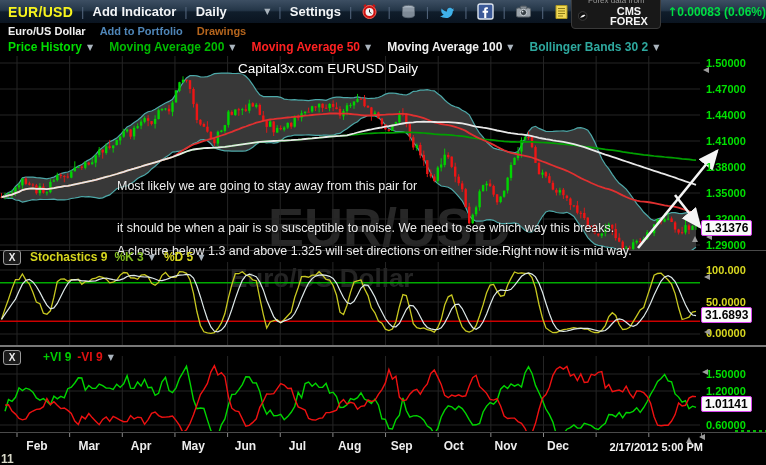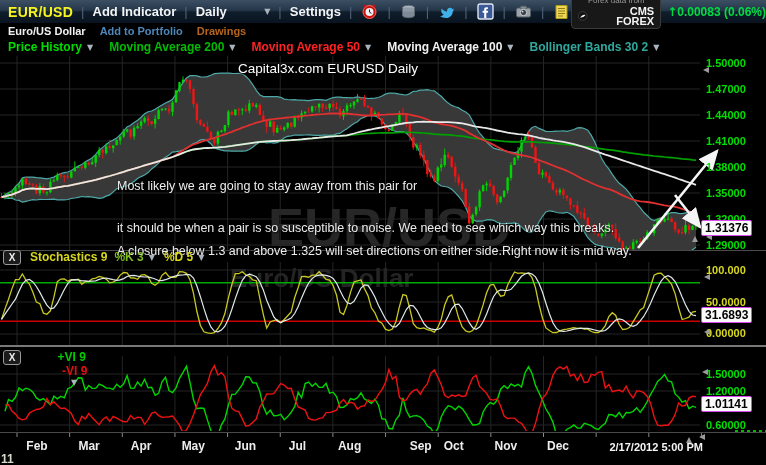--- a/index.html
+++ b/index.html
@@ -13,21 +13,21 @@
     border-bottom:1px solid #000;display:flex;align-items:center;padding-left:8px;box-sizing:border-box;}
   .symbol{color:#f7f41e;font-size:14px;font-weight:bold;letter-spacing:.3px;}
   .tool-label{color:#f2f4f6;font-size:13px;font-weight:bold;white-space:nowrap;}
   .sep{color:#51637a;margin:0 8px;font-size:13px;}
   .daily-zone{display:flex;align-items:center;justify-content:space-between;width:92px;}
   .caret{color:#aab4bd;font-size:8px;margin-left:5px;font-family:"DejaVu Sans",sans-serif;}
   .tb-icon{width:19px;height:18px;display:inline-block;}
   .badge{margin-left:auto;background:#181818;border:1px solid #3a3a3a;border-radius:4px;
     padding:1px 6px 2px 6px;text-align:center;line-height:10px;}
   .badge-top{color:#9a9a9a;font-size:8px;}
-  .badge-brand{color:#f5f5f5;font-size:11px;font-weight:bold;display:flex;align-items:center;gap:16px;text-align:right;}
+  .badge-brand{color:#f5f5f5;font-size:11px;font-weight:bold;display:flex;align-items:center;gap:16px;}
   .ticker{color:#00dd44;font-size:12px;font-weight:bold;margin-left:6px;white-space:nowrap;}
   .up-arrow{font-family:"DejaVu Sans",sans-serif;font-weight:bold;}
 
   
   .subheader{position:absolute;left:0;top:24px;width:766px;height:14px;display:flex;
     align-items:center;padding-left:8px;gap:14px;box-sizing:border-box;}
   .instrument{color:#f0f0f0;font-size:11px;font-weight:bold;}
   .portfolio{color:#4f86b8;font-size:11px;font-weight:bold;}
   .drawings{color:#b5651d;font-size:11px;font-weight:bold;}
 
@@ -728,35 +728,35 @@
   <div class="panel-x" style="top:250px;">X</div>
   <div class="panel-head" style="left:30px;top:250px;">
     <span style="color:#d6d61e;">Stochastics 9</span>
     <span style="color:#7fbb1e;margin-left:7px;">%K 3</span>
     <span class="caret">▼</span>
     <span style="color:#d6d61e;margin-left:9px;">%D 5</span>
     <span class="caret">▼</span>
   </div>
 
   <div class="panel-x" style="top:350px;">X</div>
-  <div class="panel-head" style="left:56px;top:350px;flex-direction:column;">
+  <div class="panel-head" style="left:43px;top:350px;">
     <span style="color:#00cc00;">+VI 9</span>
     <span style="color:#e01111;margin-left:6px;">-VI 9</span>
     <span class="caret">▼</span>
   </div>
 
   <div id="months-row">
       <div class="month" style="left: 37px;">Feb</div>
       <div class="month" style="left: 89.1px;">Mar</div>
       <div class="month" style="left: 141.2px;">Apr</div>
       <div class="month" style="left: 193.3px;">May</div>
       <div class="month" style="left: 245.4px;">Jun</div>
       <div class="month" style="left: 297.5px;">Jul</div>
       <div class="month" style="left: 349.6px;">Aug</div>
-      <div class="month" style="left: 401.7px; margin-left: 19px;">Sep</div>
+      <div class="month" style="left: 401.7px;">Sep</div>
       <div class="month" style="left: 453.8px;">Oct</div>
       <div class="month" style="left: 505.9px;">Nov</div>
       <div class="month" style="left: 558px;">Dec</div>
     </div>
   <div class="datetime">2/17/2012 5:00 PM</div>
   <div class="yearpartial">11</div>
 
 </div>
 
 </body></html>

